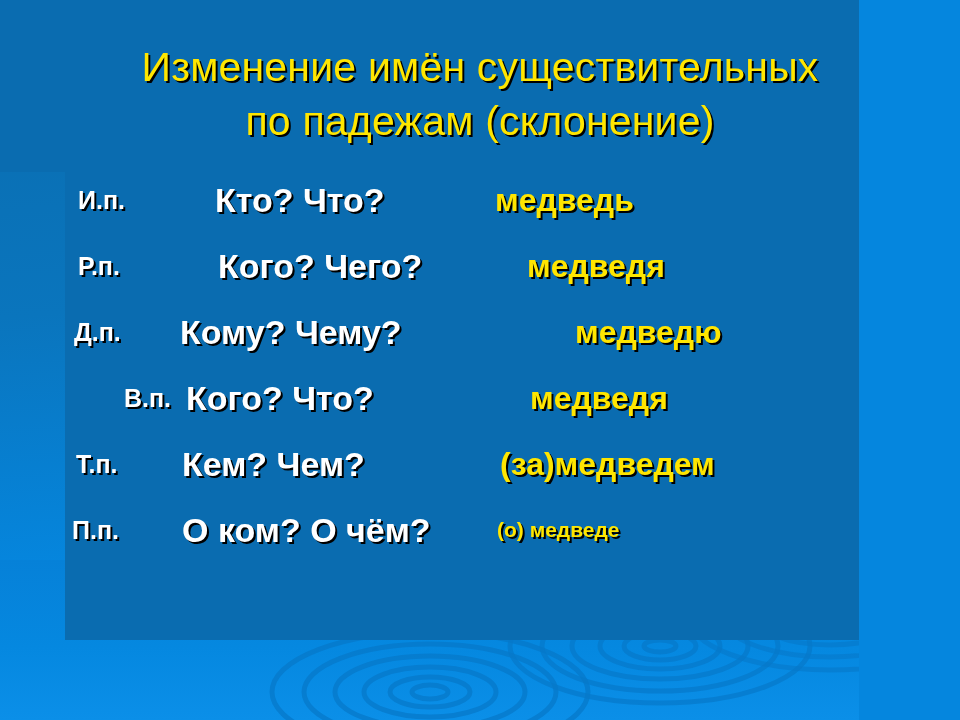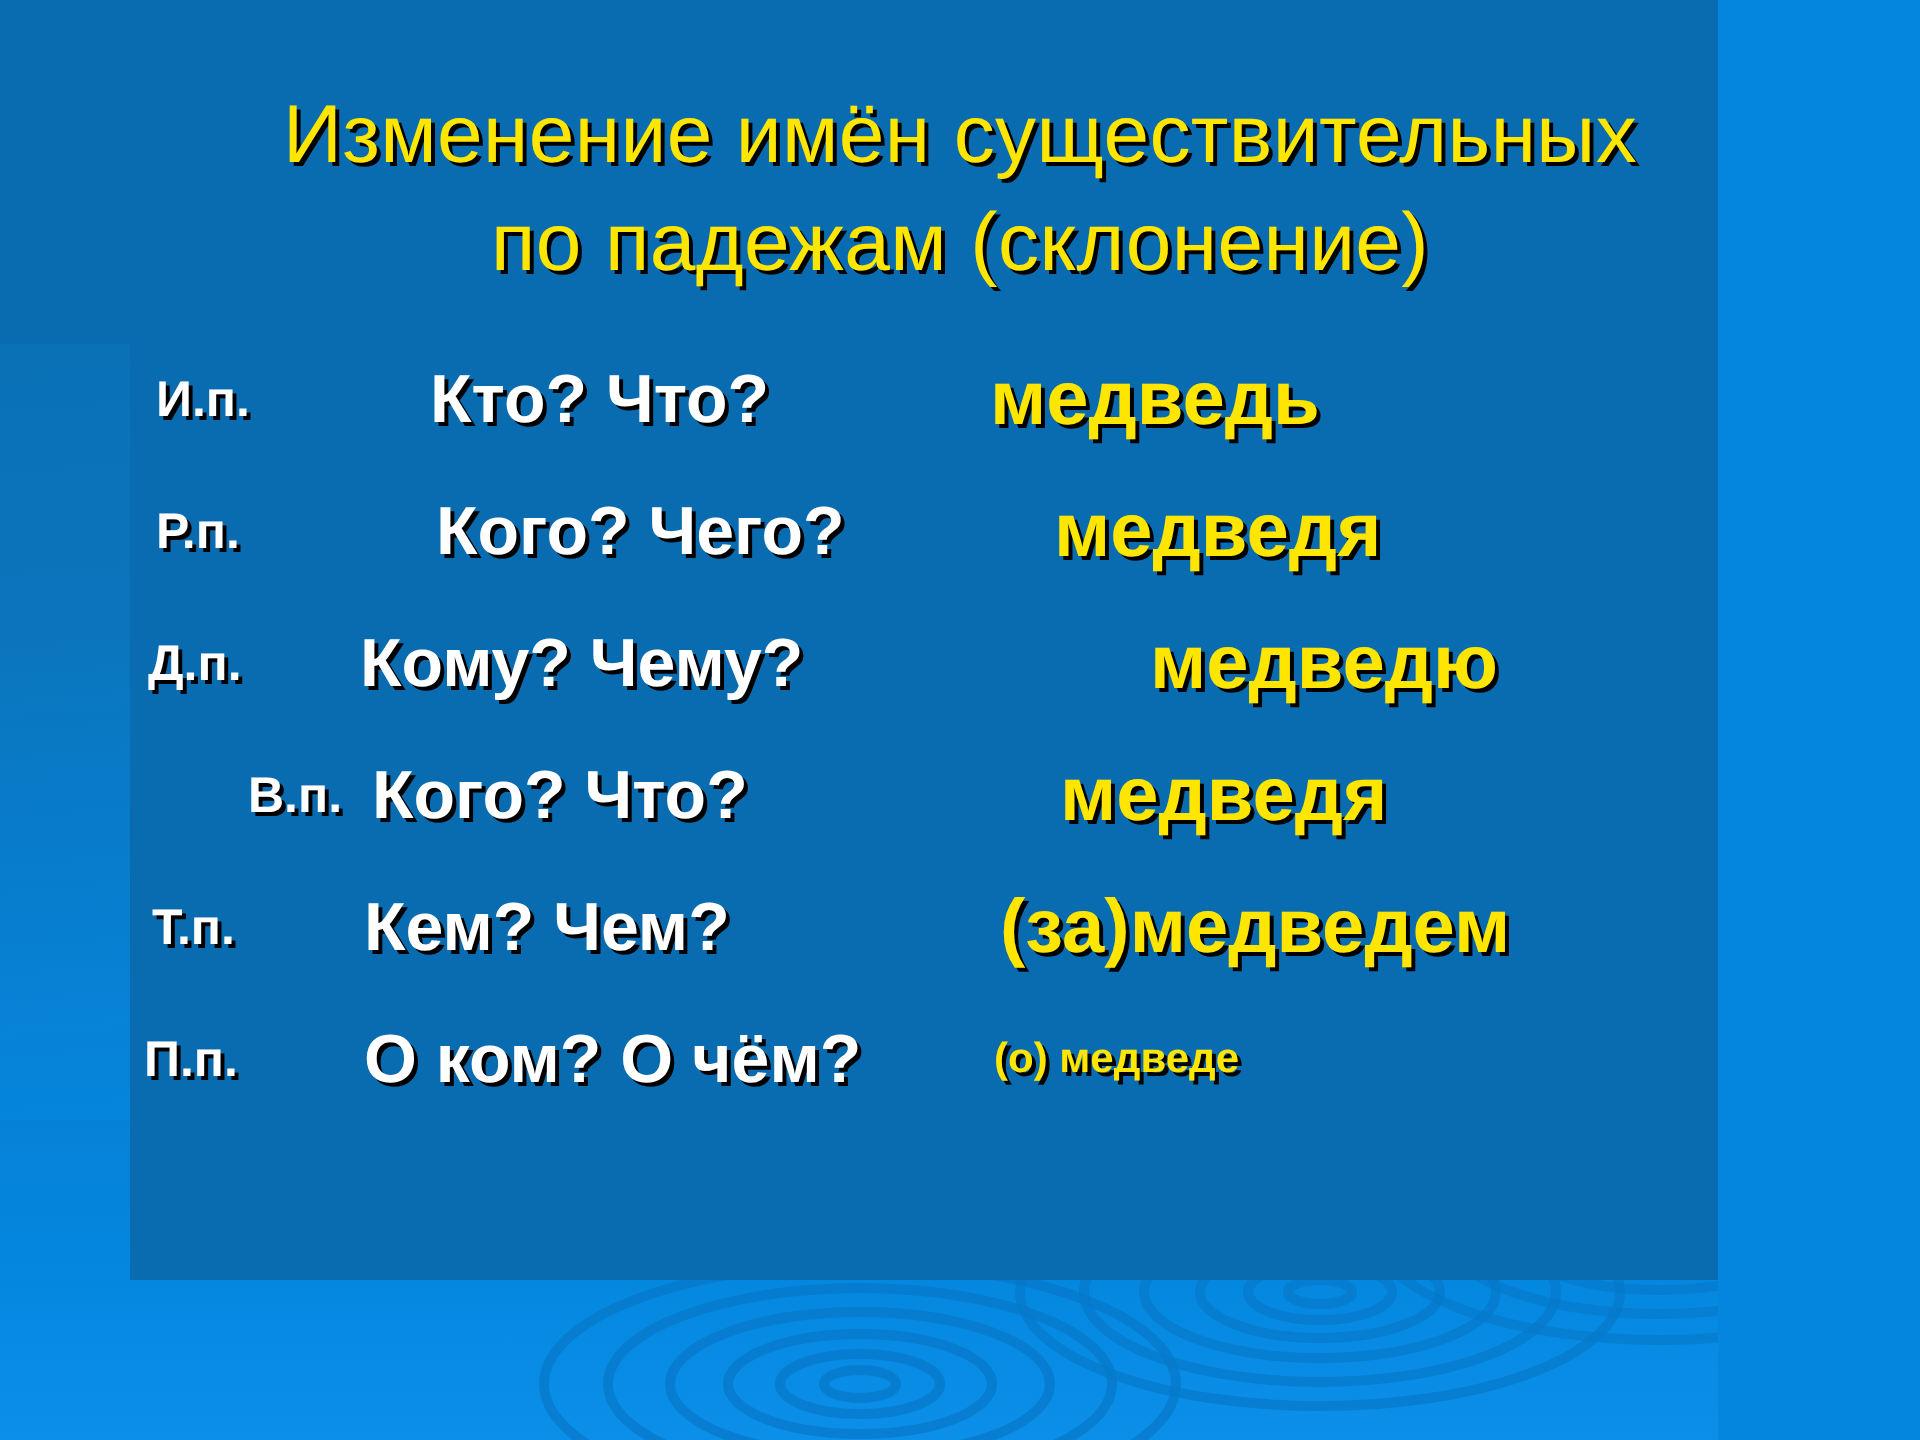--- a/index.html
+++ b/index.html
@@ -105,21 +105,21 @@
   .row .case-label {
     color: #ffffff;
     font-size: 25px;
   }
   .row .questions {
     color: #ffffff;
     font-size: 34px;
   }
   .row .word {
     color: #ffe600;
-    font-size: 38px;
+    font-size: 32px;
   }
 
   
   .r1 .case-label { left: 78px; }  .r1 .questions { left: 182px; margin-left: 33px; } .r1 .word { left: 495px; }
   .r2 .case-label { left: 78px; }  .r2 .questions { left: 182px; margin-left: 36px; } .r2 .word { left: 527px; }
   .r3 .case-label { left: 74px; }  .r3 .questions { left: 180px; } .r3 .word { left: 575px; }
   .r4 .case-label { left: 80px; margin-left: 44px; }  .r4 .questions { left: 186px; } .r4 .word { left: 530px; }
   .r5 .case-label { left: 76px; }  .r5 .questions { left: 182px; } .r5 .word { left: 500px; }
   .r6 .case-label { left: 72px; }  .r6 .questions { left: 182px; } .r6 .word { left: 497px; font-size: 21px; }
 </style>

